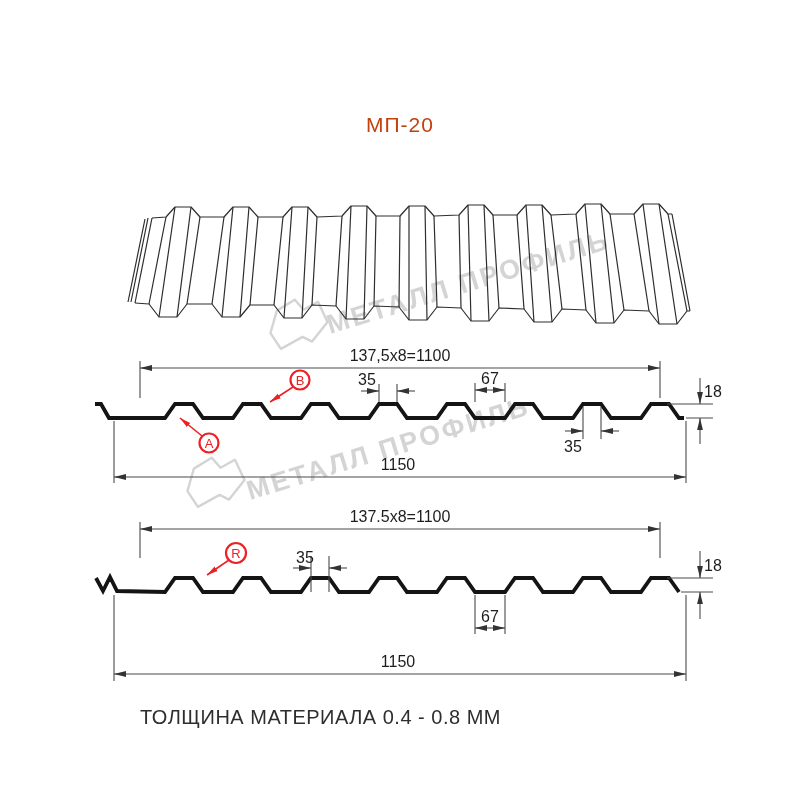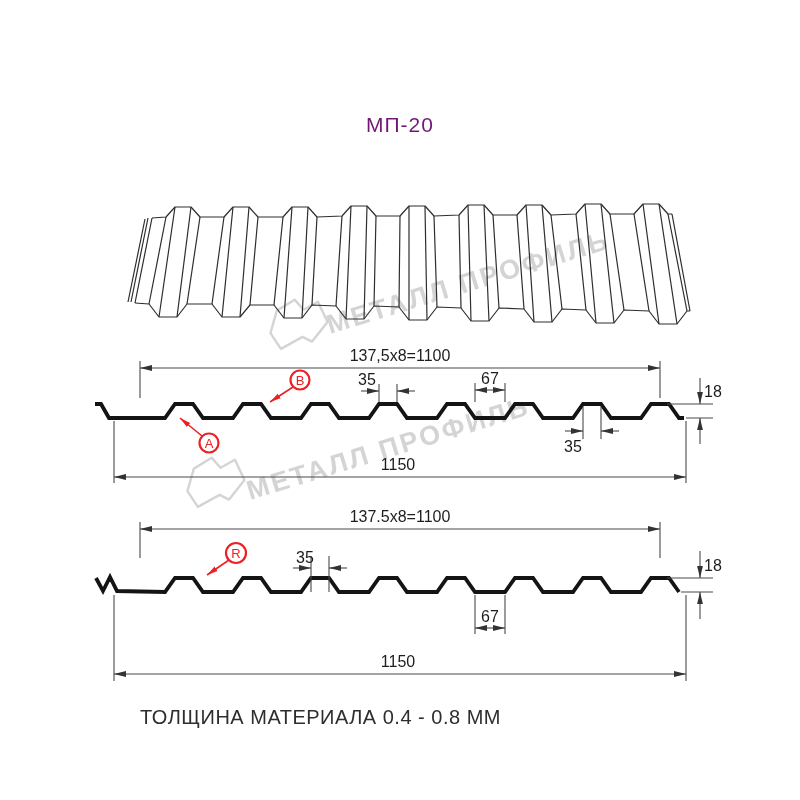--- a/index.html
+++ b/index.html
@@ -1,21 +1,21 @@
 <!DOCTYPE html>
 <html><head>
 <meta charset="utf-8">
 <style>
   html,body{margin:0;padding:0;background:#fff;}
   .page{position:relative;width:800px;height:800px;background:#ffffff;overflow:hidden;
         font-family:"Liberation Sans",sans-serif;}
   .title{position:absolute;top:60px;left:0;width:800px;text-align:center;
          font-size:46px;font-weight:700;letter-spacing:1px;color:#151515;line-height:1;}
   .subtitle{position:absolute;top:114px;left:0;width:800px;text-align:center;
-         font-size:21px;font-weight:400;letter-spacing:1px;color:#701a75;line-height:1;}
+         font-size:21px;font-weight:400;letter-spacing:1px;color:#c2410c;line-height:1;}
   .footer{position:absolute;top:705px;left:0;width:641px;text-align:center;
          font-size:20px;font-weight:400;letter-spacing:.5px;color:#2e2e2e;line-height:1.2;}
   svg.stage{position:absolute;left:0;top:0;width:800px;height:800px;}
   .t3d{stroke:#2e2e2e;stroke-width:1.2;fill:none;stroke-linejoin:round;}
   .prof{stroke:#141414;stroke-width:3.8;fill:none;stroke-linejoin:miter;}
   .thin{stroke:#4a4a4a;stroke-width:1.1;fill:none;}
   .dimtxt{font-family:"Liberation Sans",sans-serif;font-size:16px;fill:#1d1d1d;}
   .redln{stroke:#ed2024;stroke-width:1.6;fill:none;}
   .redcirc{stroke:#ed2024;stroke-width:2.2;fill:none;}
   .redtxt{font-family:"Liberation Sans",sans-serif;font-size:13px;fill:#ed2024;}

